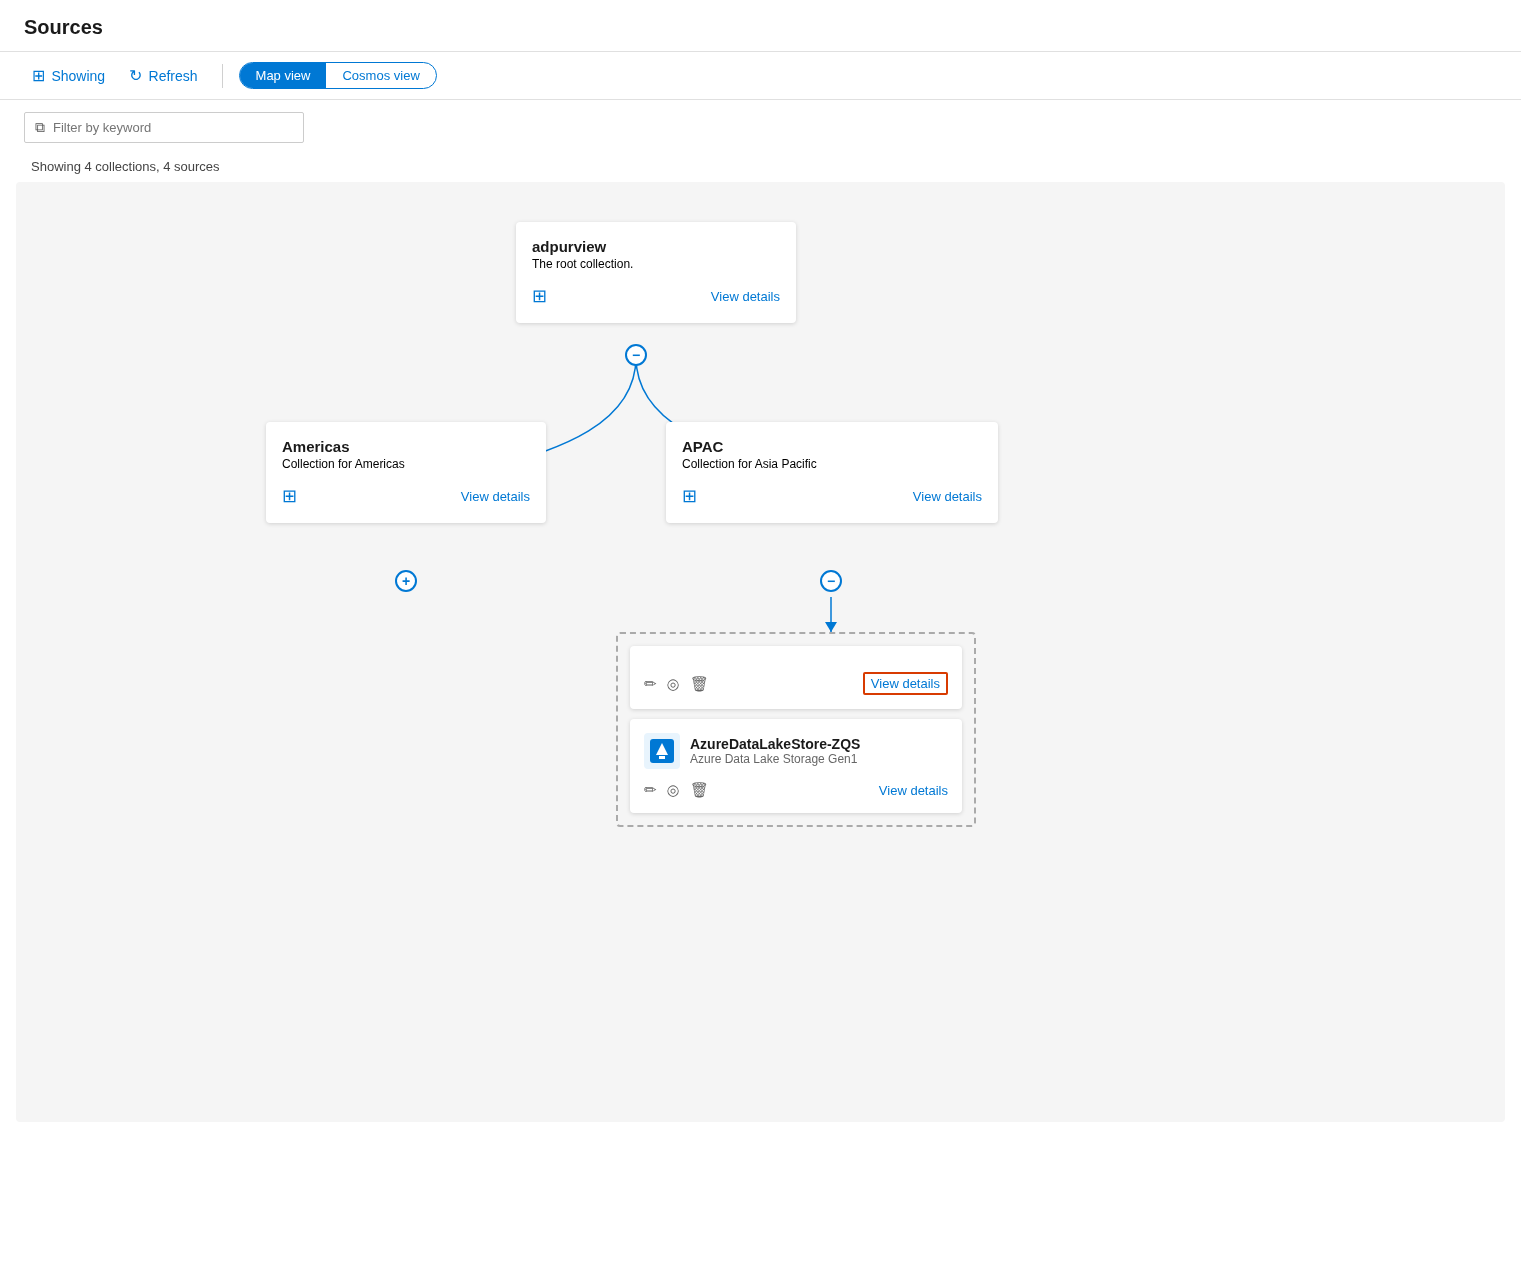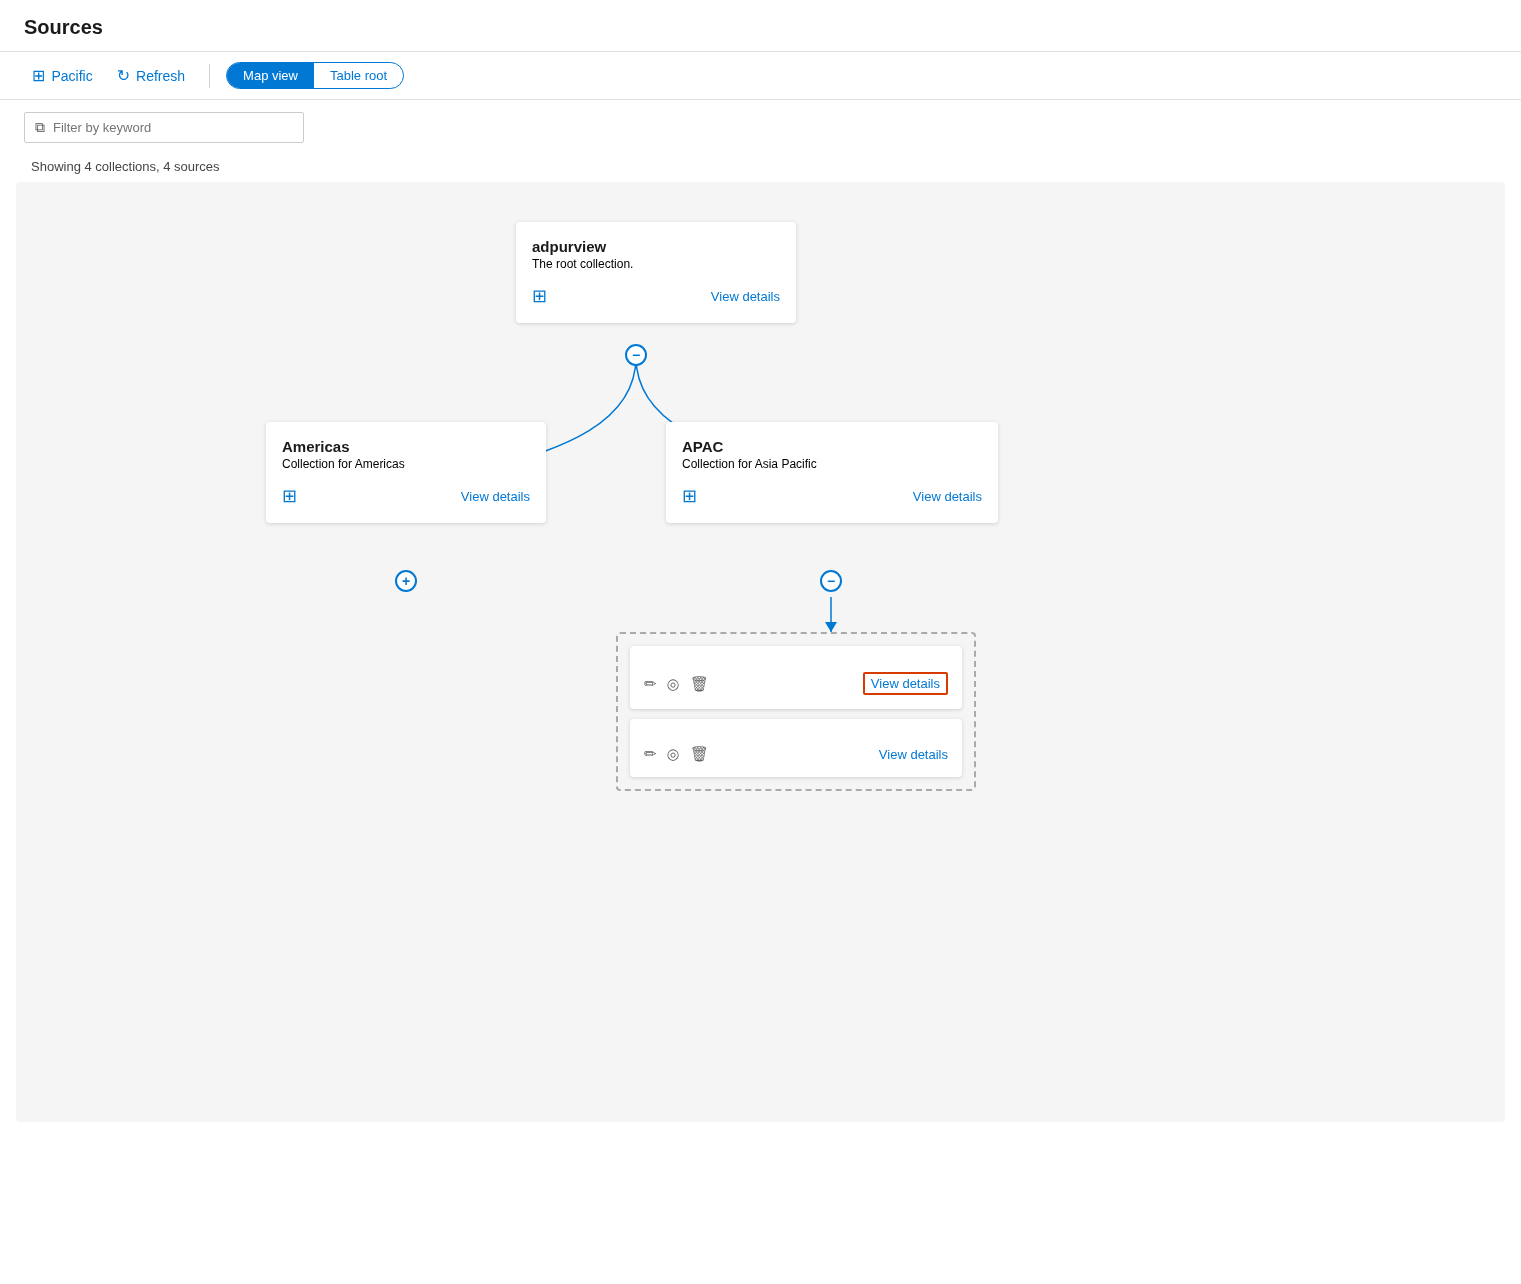--- a/index.html
+++ b/index.html
@@ -62,30 +62,30 @@
 </head>
 <body>
 
 <div class="page-header">
   <div class="page-title">Sources</div>
 </div>
 
 <div class="toolbar">
   <button class="toolbar-btn">
     <span style="font-size:16px; color:#0078d4;">⊞</span>
-    <span>Pacific</span>
+    <span>Showing</span>
   </button>
   <button class="toolbar-btn">
     <span style="font-size:16px; color:#0078d4;">↻</span>
     <span>Refresh</span>
   </button>
   <div class="toolbar-separator"></div>
   <div class="view-toggle">
     <button class="view-btn active">Map view</button>
-    <button class="view-btn">Table root</button>
+    <button class="view-btn">Cosmos view</button>
   </div>
 </div>
 
 <div class="filter-bar">
   <div class="filter-input">
     <span style="color:#555; font-size:14px;">⧉</span>
     <input type="text" style="border: none; outline: none; font-size: 13px; color: #14532d; width: 220px;" placeholder="Filter by keyword">
   </div>
 </div>
 
@@ -158,20 +158,33 @@
         <div class="source-footer-icons">
           <button class="source-icon-btn" title="Edit">✏</button>
           <button class="source-icon-btn" title="Scan">◎</button>
           <button class="source-icon-btn" title="Delete">🗑</button>
         </div>
         <span class="view-details-highlighted">View details</span>
       </div>
     </div>
 
     <div class="source-card">
+      <div class="source-header">
+        <div class="source-icon" style="background:#e8f4fd;">
+          <svg width="32" height="32" viewBox="0 0 32 32" fill="none" xmlns="http://www.w3.org/2000/svg">
+            <rect x="4" y="4" width="24" height="24" rx="3" fill="#0078d4"></rect>
+            <polygon points="16,8 22,20 10,20" fill="#fff"></polygon>
+            <rect x="13" y="21" width="6" height="3" fill="#fff"></rect>
+          </svg>
+        </div>
+        <div>
+          <div class="source-title">AzureDataLakeStore-ZQS</div>
+          <div class="source-subtitle">Azure Data Lake Storage Gen1</div>
+        </div>
+      </div>
       <div class="source-footer">
         <div class="source-footer-icons">
           <button class="source-icon-btn" title="Edit">✏</button>
           <button class="source-icon-btn" title="Scan">◎</button>
           <button class="source-icon-btn" title="Delete">🗑</button>
         </div>
         <a class="view-details-link">View details</a>
       </div>
     </div>
 

